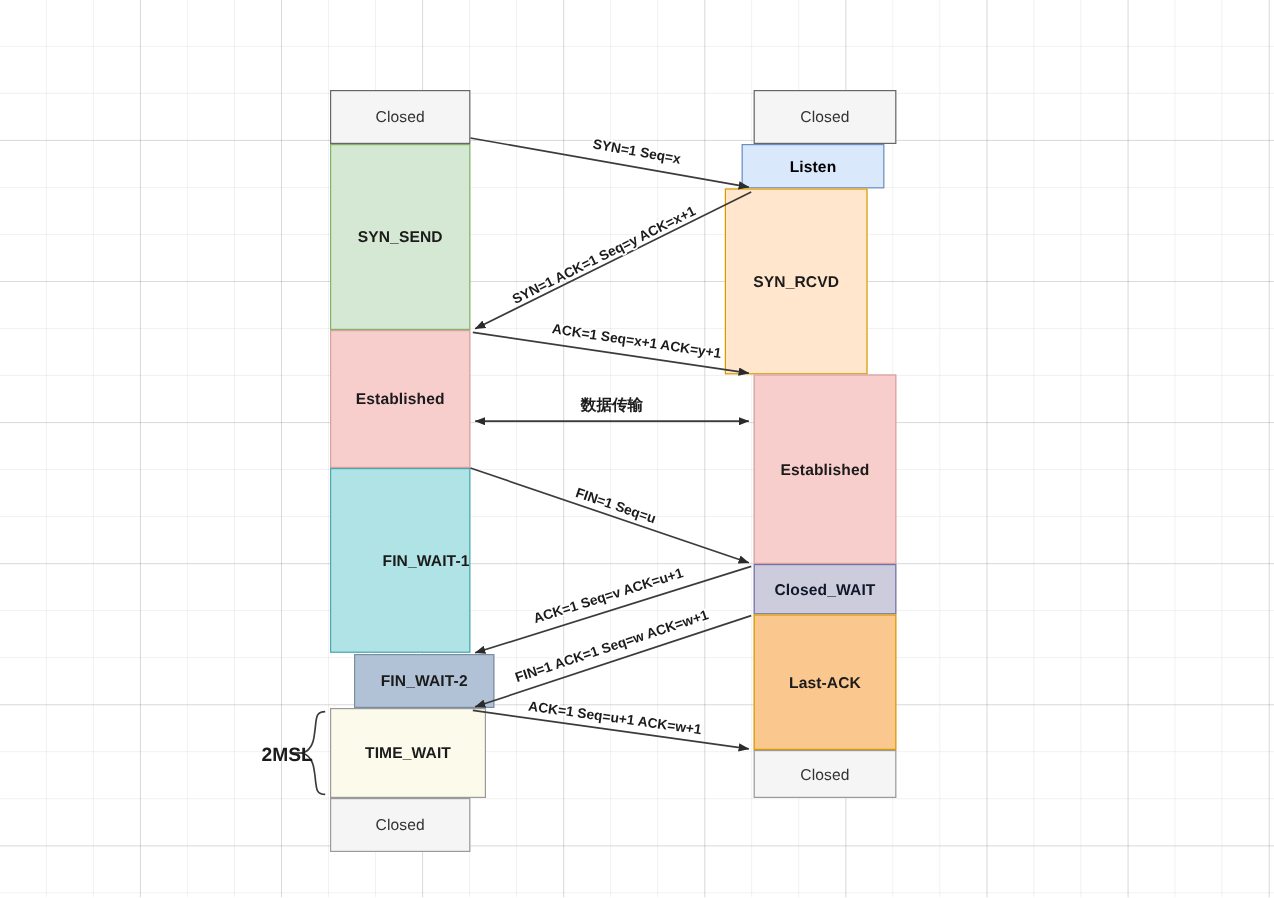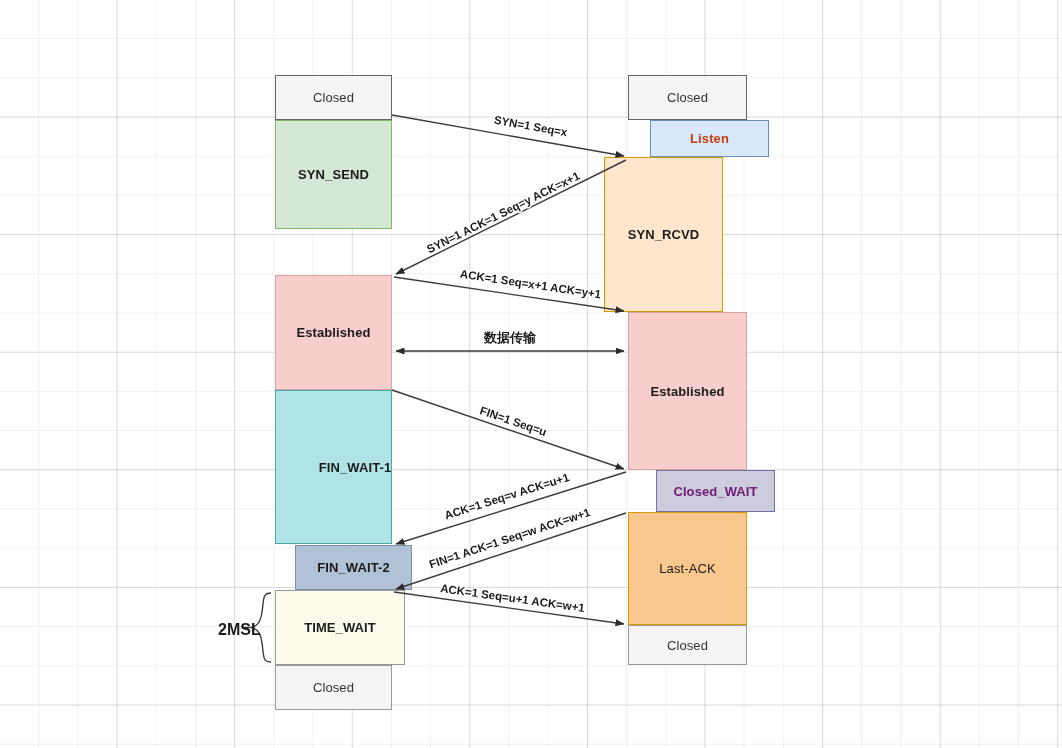--- a/index.html
+++ b/index.html
@@ -65,21 +65,21 @@
   }
 </style>
 </head>
 <body>
 
 <div id="canvas"></div>
 
 <div class="state-box" style="left:275px;top:75px;width:117px;height:45px;background:#f5f5f5;border:1.4px solid #666666;color:#333333;font-weight:normal;">
   <span class="lbl">Closed</span>
 </div>
-<div class="state-box" style="left:275px;top:120px;width:117px;height:109px;background:#d5e8d4;border:1.2px solid #82b366;color:#1b1b1b;font-weight:bold;">
+<div class="state-box" style="left:275px;top:120px;width:117px;height:155px;background:#d5e8d4;border:1.2px solid #82b366;color:#1b1b1b;font-weight:bold;">
   <span class="lbl">SYN_SEND</span>
 </div>
 <div class="state-box" style="left:275px;top:275px;width:117px;height:115px;background:#f8cecc;border:1.2px solid #d6a2a0;color:#1b1b1b;font-weight:bold;">
   <span class="lbl">Established</span>
 </div>
 <div class="state-box" style="left:275px;top:390px;width:117px;height:154px;background:#b0e3e6;border:1.2px solid #4aa8ad;color:#1b1b1b;font-weight:bold;padding-left:43px;">
   <span class="lbl">FIN_WAIT-1</span>
 </div>
 <div class="state-box" style="left:275px;top:545px;width:117px;height:45px;background:#b1c2d6;border:1.2px solid #7d8ea3;color:#1b1b1b;font-weight:bold;margin-left:20px;">
   <span class="lbl">FIN_WAIT-2</span>
@@ -87,33 +87,33 @@
 <div class="state-box" style="left:275px;top:590px;width:130px;height:75px;background:#fbfaeb;border:1.2px solid #9a9a9a;color:#1b1b1b;font-weight:bold;">
   <span class="lbl">TIME_WAIT</span>
 </div>
 <div class="state-box" style="left:275px;top:665px;width:117px;height:45px;background:#f5f5f5;border:1.2px solid #9a9a9a;color:#333333;font-weight:normal;">
   <span class="lbl">Closed</span>
 </div>
 
 <div class="state-box" style="left:628px;top:75px;width:119px;height:45px;background:#f5f5f5;border:1.4px solid #666666;color:#333333;font-weight:normal;">
   <span class="lbl">Closed</span>
 </div>
-<div class="state-box" style="left:650px;top:120px;width:119px;height:37px;background:#dae8fc;border:1.2px solid #6c8ebf;color:#c2410c;font-weight:bold;">
+<div class="state-box" style="left:618px;top:120px;width:119px;height:37px;background:#dae8fc;border:1.2px solid #6c8ebf;color:#000000;font-weight:bold;">
   <span class="lbl">Listen</span>
 </div>
 <div class="state-box" style="left:604px;top:157px;width:119px;height:155px;background:#ffe6cc;border:1.2px solid #d79b00;color:#1b1b1b;font-weight:bold;">
   <span class="lbl">SYN_RCVD</span>
 </div>
 <div class="state-box" style="left:628px;top:312px;width:119px;height:158px;background:#f8cecc;border:1.2px solid #d6a2a0;color:#1b1b1b;font-weight:bold;">
   <span class="lbl">Established</span>
 </div>
-<div class="state-box" style="left:628px;top:470px;width:119px;height:42px;background:#ccccdd;border:1.2px solid #7272a8;color:#701a75;font-weight:bold;margin-left:28px;">
+<div class="state-box" style="left:628px;top:470px;width:119px;height:42px;background:#ccccdd;border:1.2px solid #7272a8;color:#0f172a;font-weight:bold;">
   <span class="lbl">Closed_WAIT</span>
 </div>
-<div class="state-box" style="left:628px;top:512px;width:119px;height:113px;background:#fac78e;border:1.2px solid #d79b00;color:#1b1b1b;font-weight:normal;">
+<div class="state-box" style="left:628px;top:512px;width:119px;height:113px;background:#fac78e;border:1.2px solid #d79b00;color:#1b1b1b;font-weight:bold;">
   <span class="lbl">Last-ACK</span>
 </div>
 <div class="state-box" style="left:628px;top:625px;width:119px;height:40px;background:#f5f5f5;border:1.2px solid #9a9a9a;color:#333333;font-weight:normal;">
   <span class="lbl">Closed</span>
 </div>
 
 <svg id="overlay">
   <defs>
     <marker id="arrowhead" markerWidth="9" markerHeight="7" refX="8.5" refY="3.5" orient="auto" markerUnits="userSpaceOnUse">
       <polygon points="0 0, 9 3.5, 0 7" fill="#2b2b2b"></polygon>

